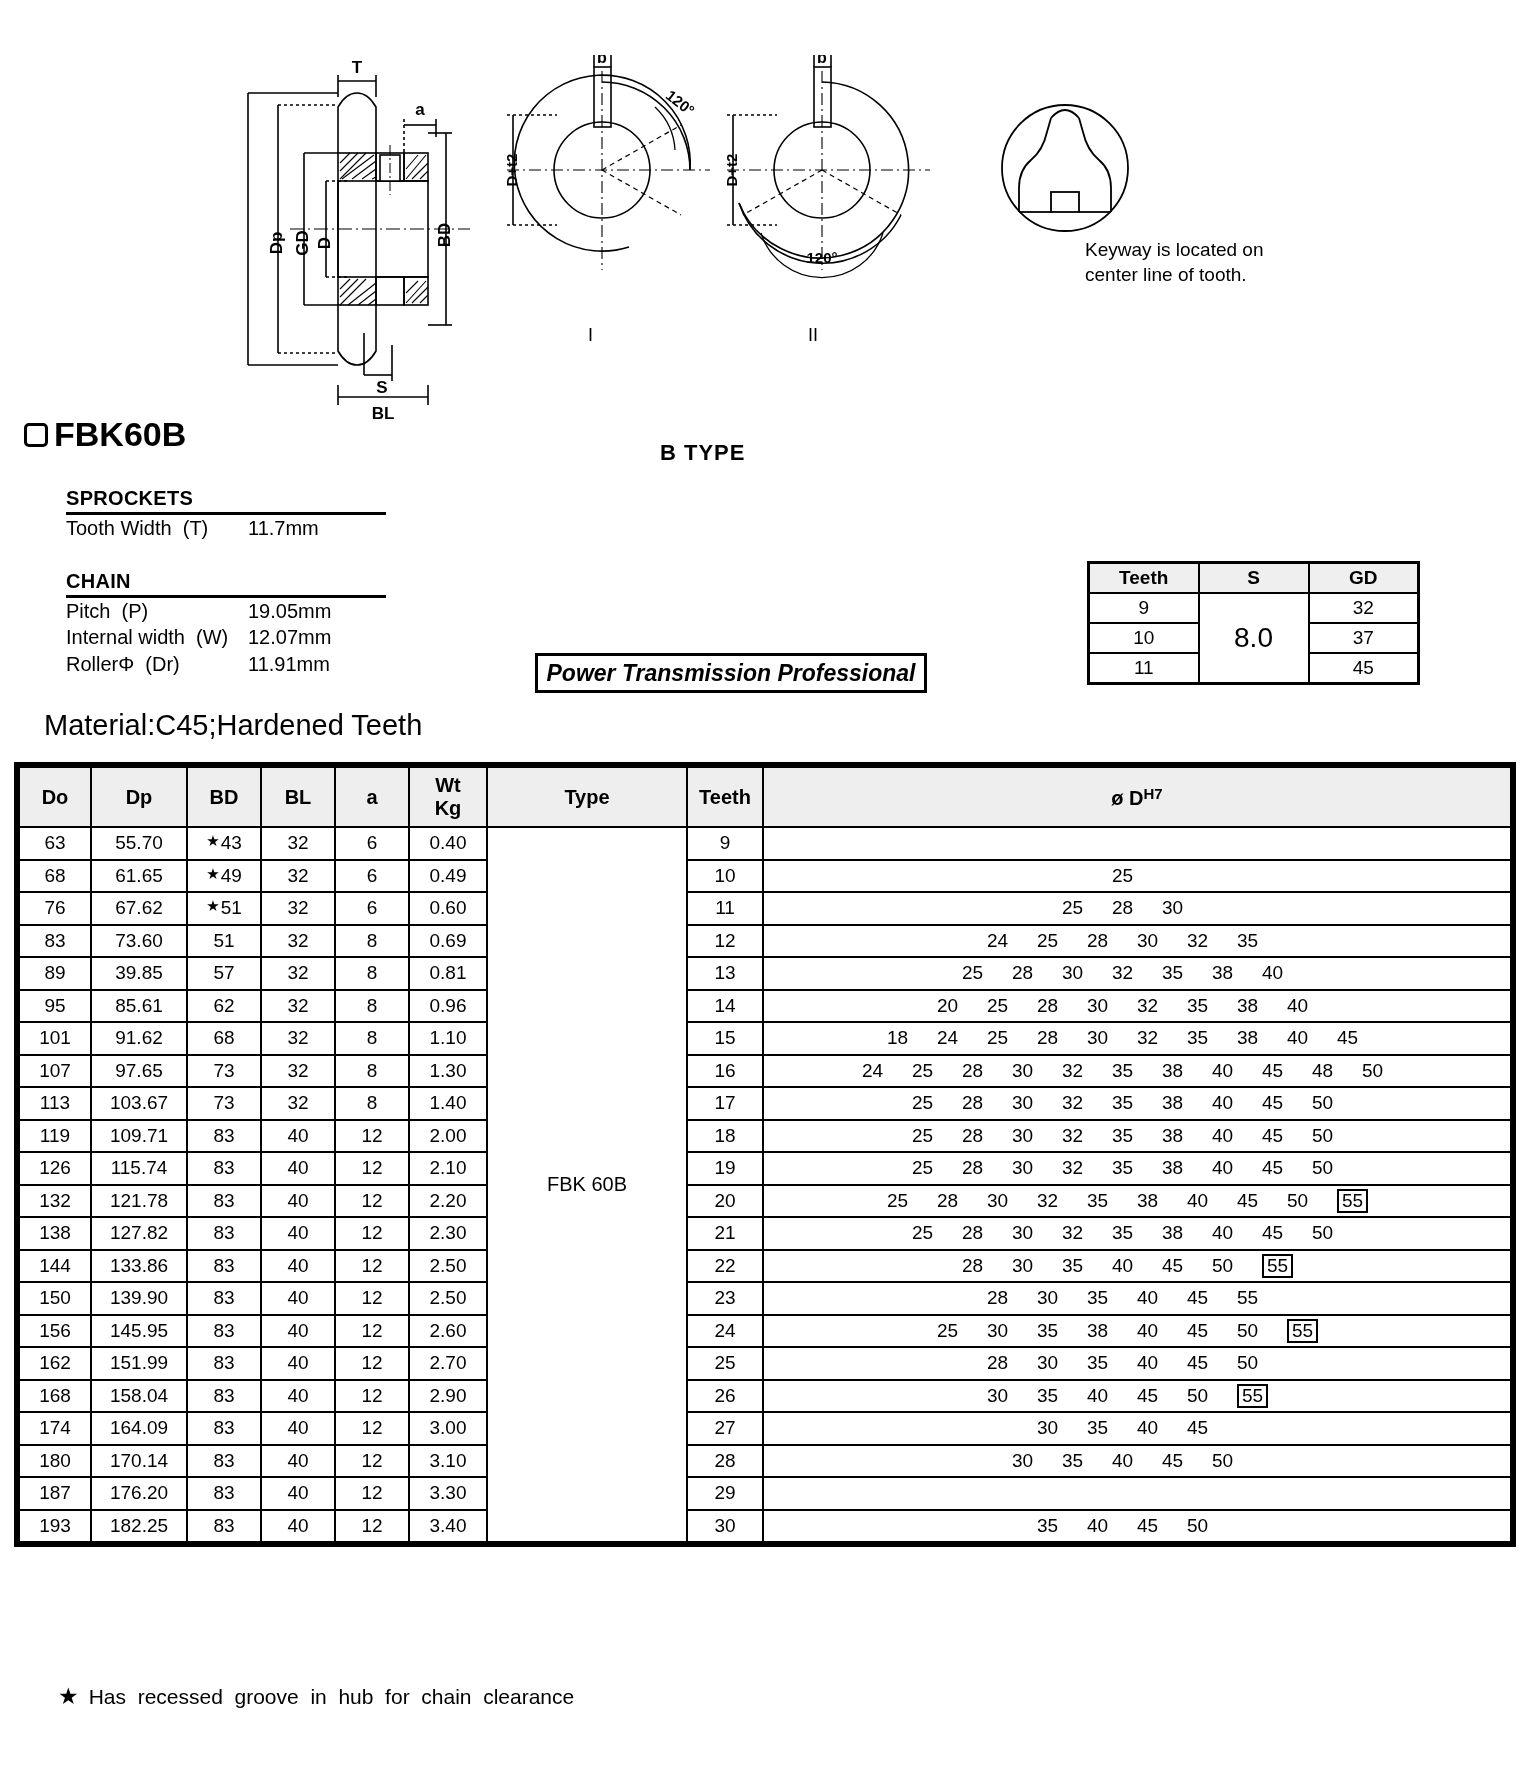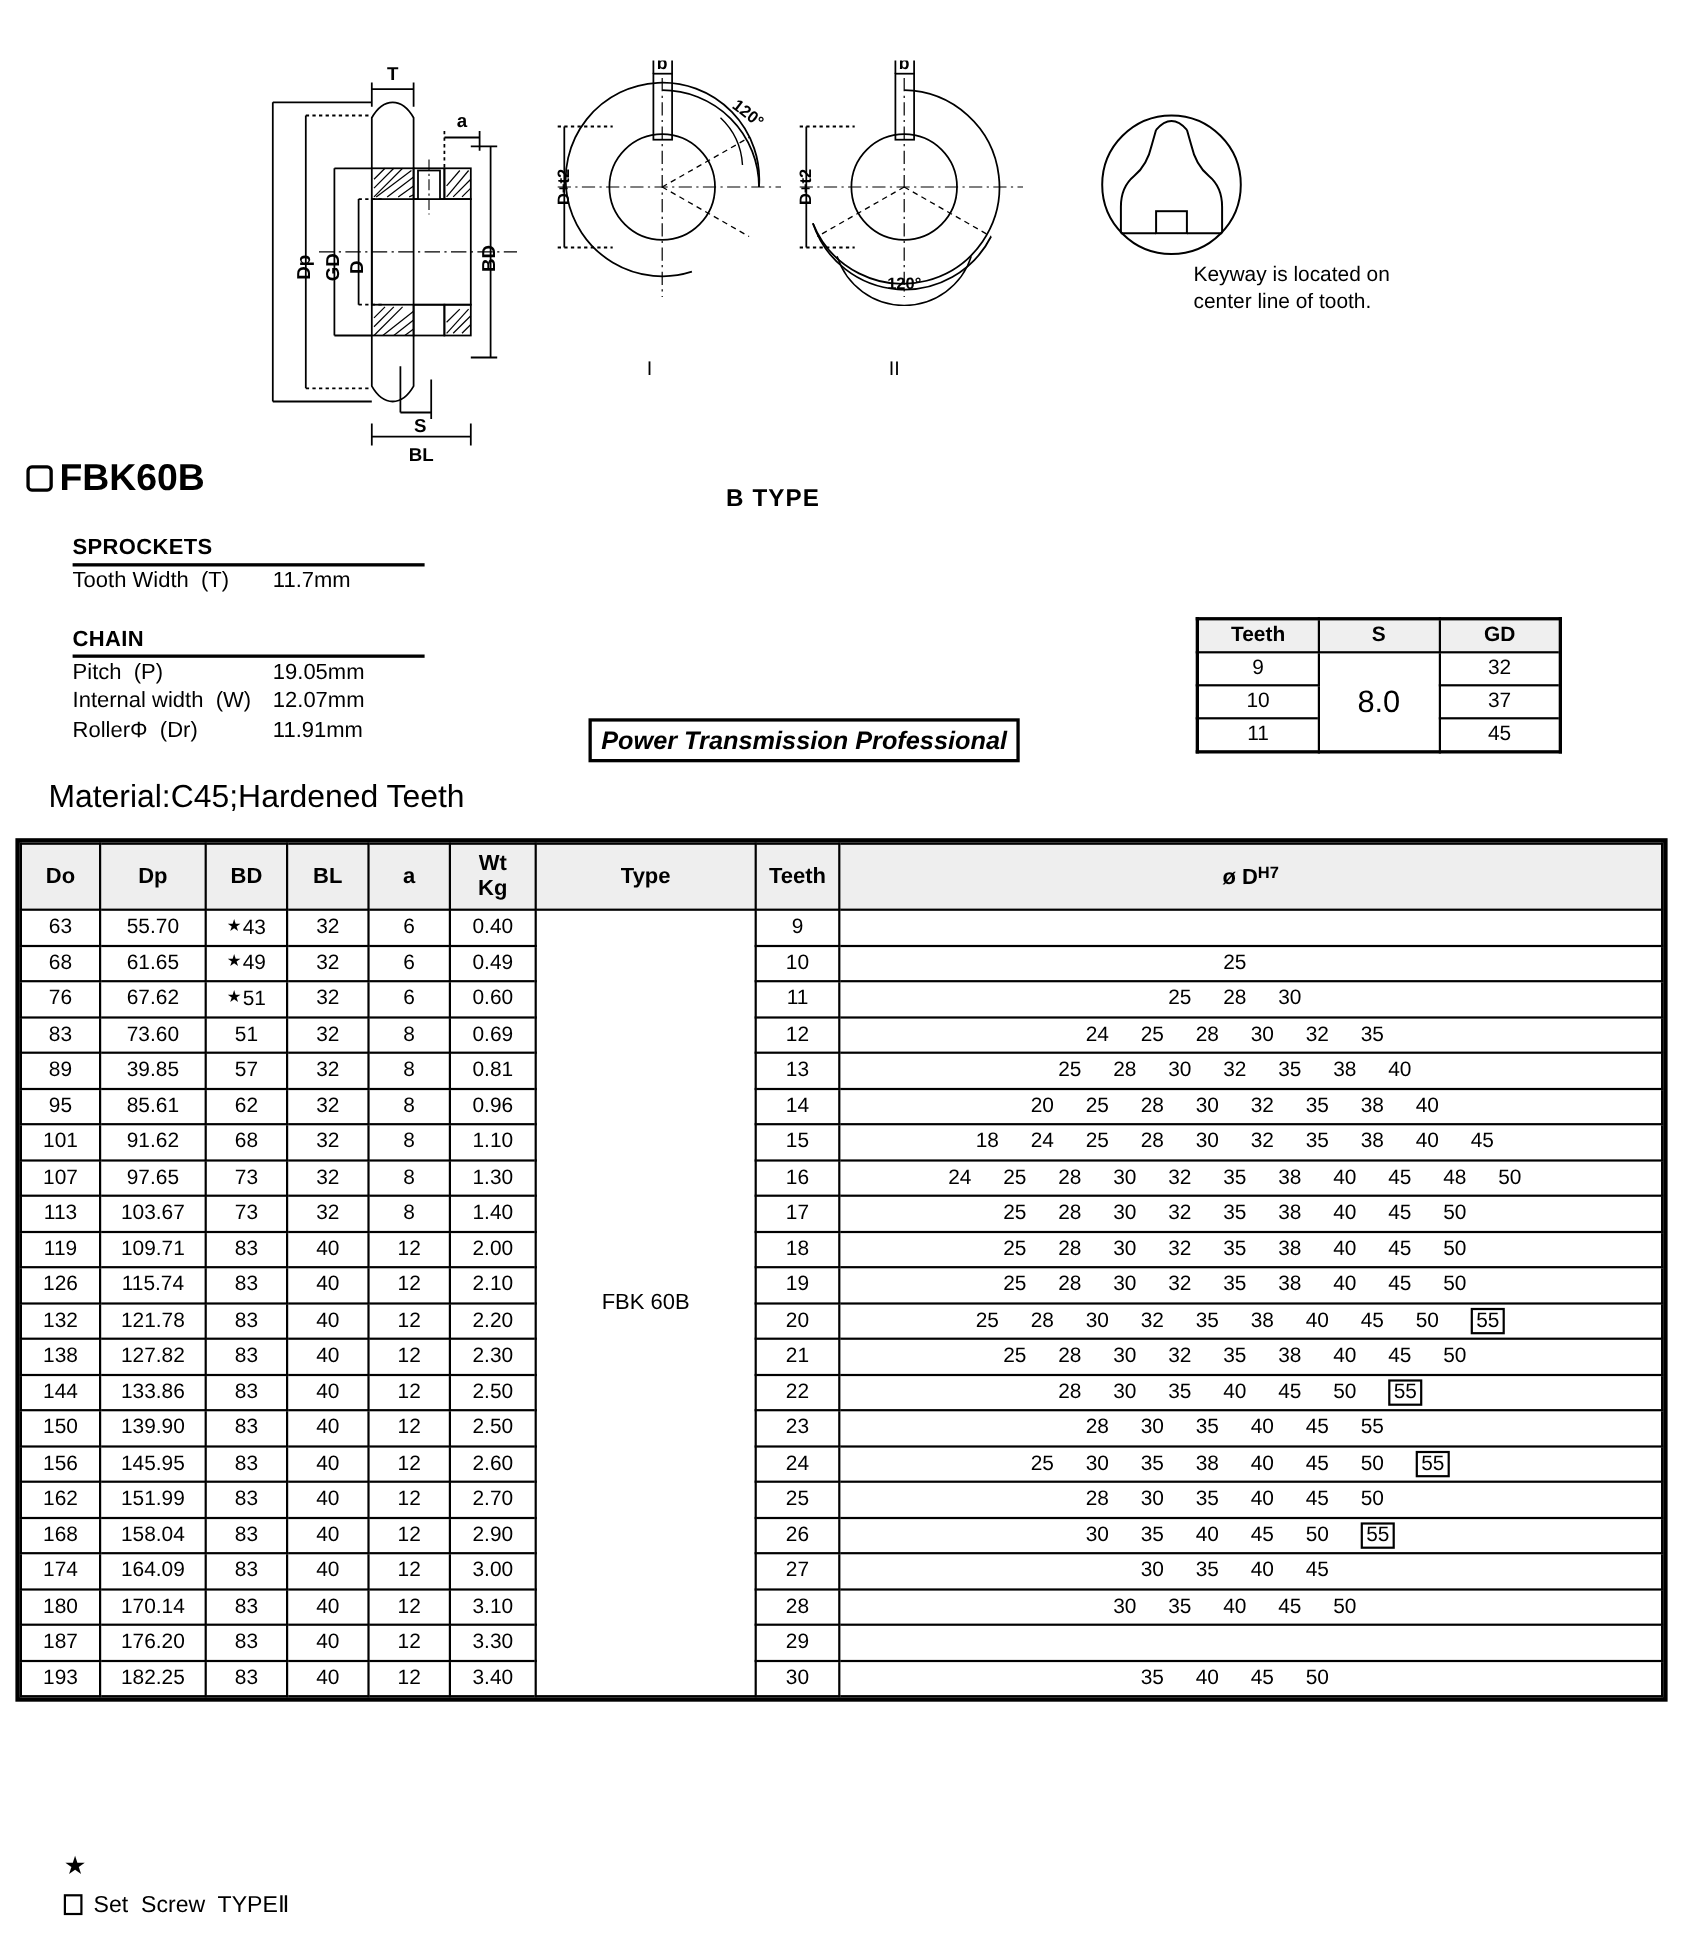--- a/index.html
+++ b/index.html
@@ -590,18 +590,15 @@
           <td class="c-teeth teeth-cell">30</td>
           <td class="c-bore bore-cell"><span class="bore-item">35</span><span class="bore-item">40</span><span class="bore-item">45</span><span class="bore-item">50</span></td>
         </tr>
       </tbody>
   </table>
 </div>
 
 <div id="footnotes">
   <div class="fn">
     <span class="fn-star">★</span>
-  </div>
-  <div class="fn">
-    <span class="fn-box"></span>
-    <span>Set  Screw  TYPEⅡ</span>
+    <span>Has  recessed  groove  in  hub  for  chain  clearance</span>
   </div>
 </div>
 
 </body></html>

